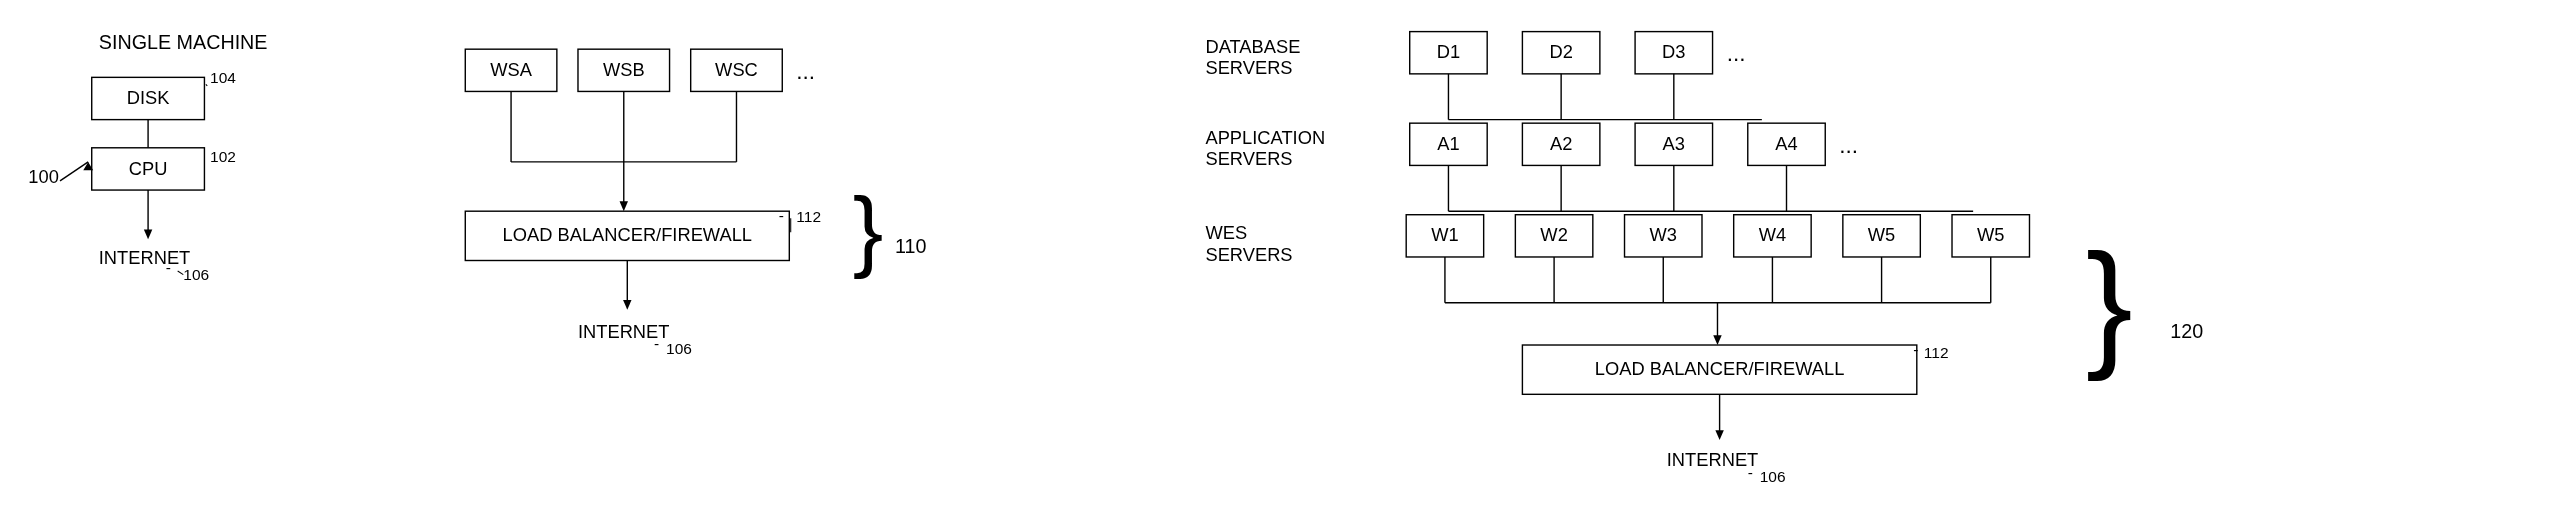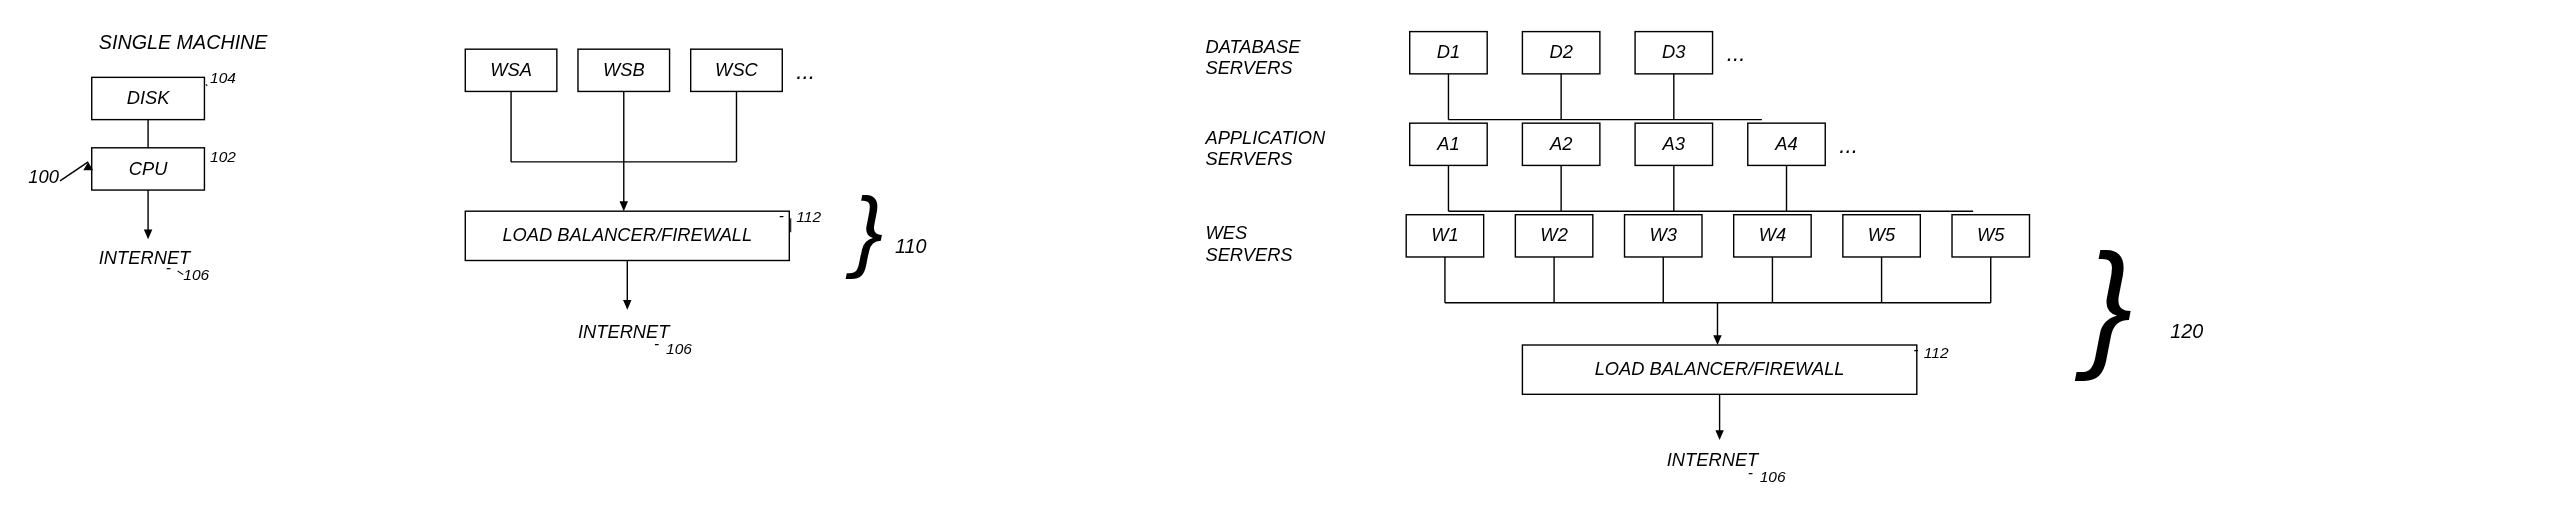--- a/index.html
+++ b/index.html
@@ -8,21 +8,21 @@
       font-family: Arial, Helvetica, sans-serif;
       width: 2576px;
       height: 520px;
       overflow: hidden;
       position: relative;
     }
   </style>
 </head>
 <body>
 
-<div style="position:absolute; left:0; top:0; width:2104px; height:520px;font-style:italic;">
+<div style="position:absolute; left:0; top:0; width:2104px; height:520px;">
 
   <svg style="position:absolute; left:21px; top:21px;" width="388" height="479" viewBox="0 0 550 680">
 
     <text x="110" y="40" font-size="28" font-family="Arial">SINGLE MACHINE</text>
 
     <text x="10" y="230" font-size="26" font-family="Arial">100</text>
     <line x1="55" y1="227" x2="95" y2="200" stroke="#000" stroke-width="2"></line>
     <polygon points="95,200 88,212 102,212" fill="#000"></polygon>
 
     <rect x="100" y="80" width="160" height="60" fill="none" stroke="#000" stroke-width="2"></rect>

